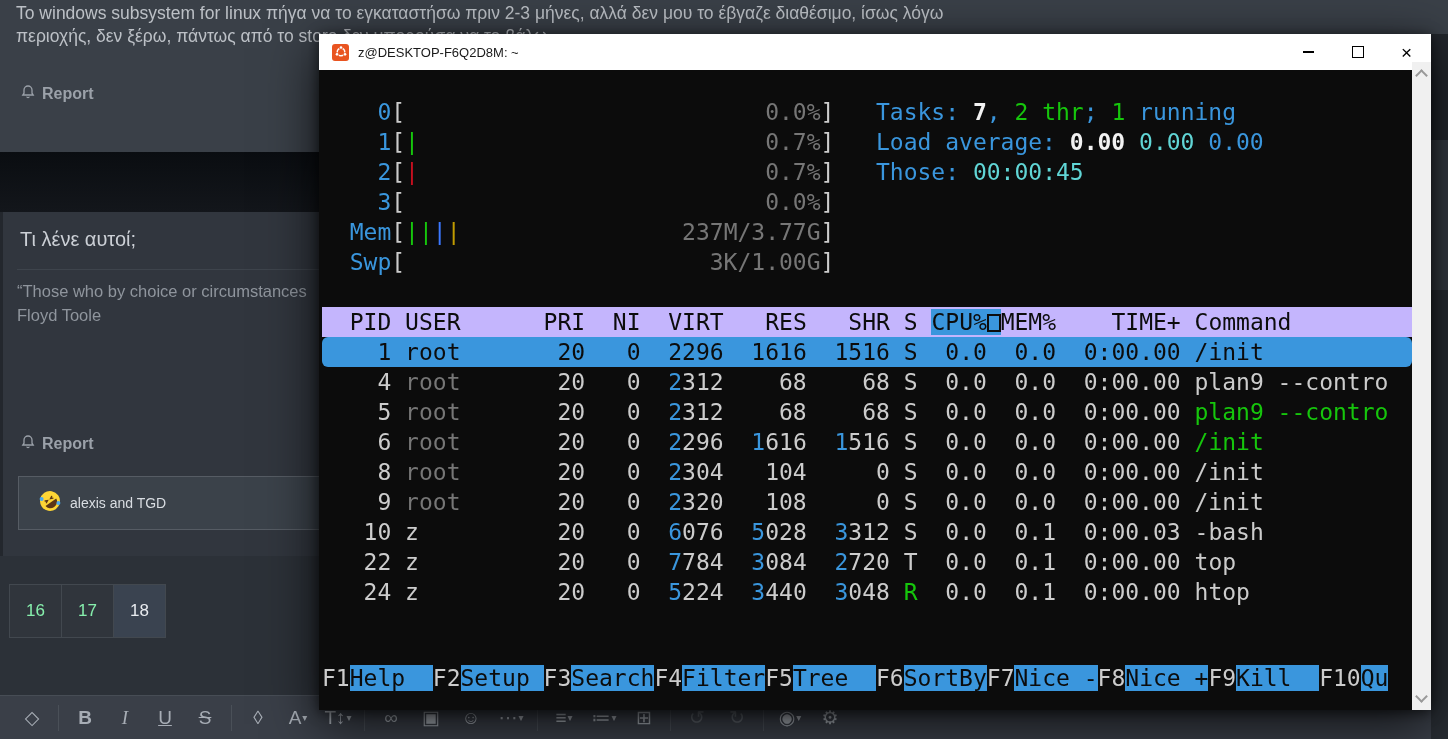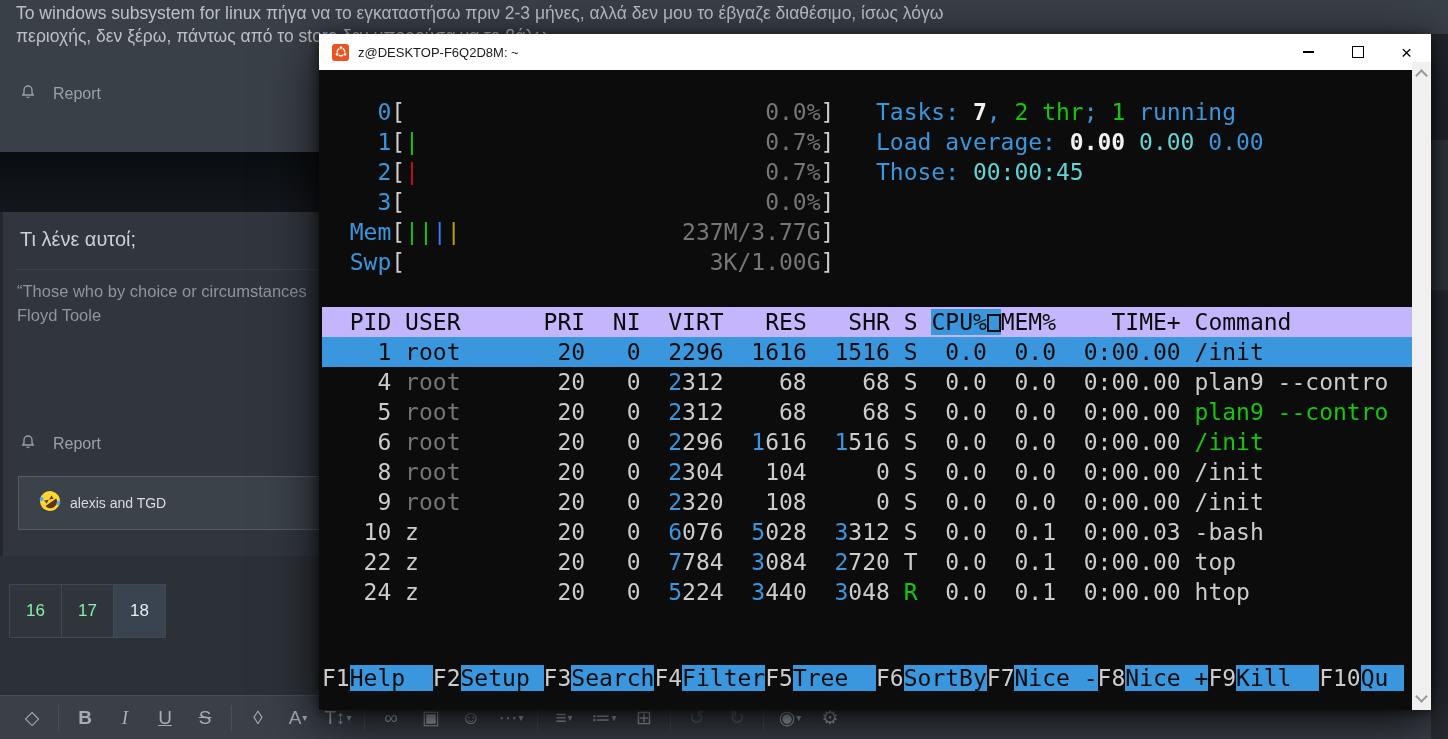--- a/index.html
+++ b/index.html
@@ -2,21 +2,21 @@
 <html><head>
 <meta charset="utf-8">
 <style>
   html,body{margin:0;padding:0;background:#15181c;}
   .stage{position:relative;width:1448px;height:739px;overflow:hidden;background:#2e333a;font-family:"Liberation Sans",sans-serif;}
 
   
   .sectA{position:absolute;left:0;top:0;width:1448px;height:152px;background:#3a4048;}
   .post-line1{position:absolute;left:16px;top:3px;font-size:17.5px;color:#bcc0c6;white-space:nowrap;}
   .post-line2{position:absolute;left:16px;top:26px;font-size:17.5px;color:#bcc0c6;white-space:nowrap;}
-  .report-row{position:absolute;left:20px;display:flex;align-items:center;gap:17px;color:#9ba1a9;font-size:16px;}
+  .report-row{position:absolute;left:20px;display:flex;align-items:center;gap:6px;color:#9ba1a9;font-size:16px;font-weight:bold;}
   .report-row.r1{top:84px;}
   .bandB{position:absolute;left:0;top:152px;width:1448px;height:60px;background:linear-gradient(#0a0d11,#13161b);}
   .sectC{position:absolute;left:0;top:212px;width:1448px;height:344px;background:#31363e;border-left:3px solid #23272d;}
   .sect-heading{position:absolute;left:17px;top:16px;font-size:20px;color:#ccd0d6;}
   .c-divider{position:absolute;left:14px;top:57px;width:1400px;height:1px;background:#3e444c;}
   .quote1{position:absolute;left:14px;top:70px;font-size:16.5px;color:#8f959d;white-space:nowrap;}
   .quote2{position:absolute;left:14px;top:94px;font-size:16.5px;color:#8f959d;}
   .report-row.r2{top:222px;left:17px;}
   .reaction-box{position:absolute;left:15px;top:264px;width:930px;height:52px;background:#3b424a;border:1px solid #565c64;display:flex;align-items:center;padding-left:20px;gap:9px;}
   .reaction-label{color:#d9dde2;font-size:14px;}
@@ -52,25 +52,25 @@
   .glyph-close{font-size:19px;color:#000;font-weight:300;line-height:1;}
   .term-content{position:absolute;top:28px;left:0;right:0;bottom:0;font-family:"DejaVu Sans Mono",monospace;font-size:23px;line-height:30px;}
   #term-lines{position:absolute;top:35px;left:3px;right:19px;}
   .tline{height:30px;white-space:pre;}
   #fnbar{position:absolute;top:601px;left:3px;right:19px;white-space:pre;height:30px;}
   .c-fg{color:#cccccc}.c-brt{color:#f2f2f2;font-weight:bold}
   .c-cyan{color:#3a96dd}.c-bcyan{color:#61d6d6}
   .c-grn{color:#16c60c}.c-red{color:#c50f1f}.c-blu{color:#3b78ff}.c-yel{color:#c19c00}
   .c-gry{color:#767676}.c-blk{color:#0c0c0c}
   .bg-grn{background:#c4b5fd;}
-  .bg-cyan{background:#3a96dd;}
+  .bg-cyan{background:#3a96dd;border-radius:6px;}
   .sb-cyan{background:#3a96dd;}
   .sortbox{display:inline-block;width:13.8px;height:18px;border:2.5px solid #0c0c0c;box-sizing:border-box;vertical-align:-2px;}
   .fnl{background:#3a96dd;color:#0c0c0c;}
-  .fnl.last{padding-right:16px;}
+  .fnl.last{}
   .term-scrollbar{position:absolute;top:0;right:0;bottom:0;width:19px;background:#f0f0f0;}
   .chev{position:absolute;left:5px;width:7px;height:7px;border-right:2px solid #999;border-bottom:2px solid #999;}
   .chev.up{top:9px;transform:rotate(-135deg);}
   .chev.down{bottom:9px;transform:rotate(45deg);}
 </style>
 </head>
 <body>
 
 <div class="stage">
 

